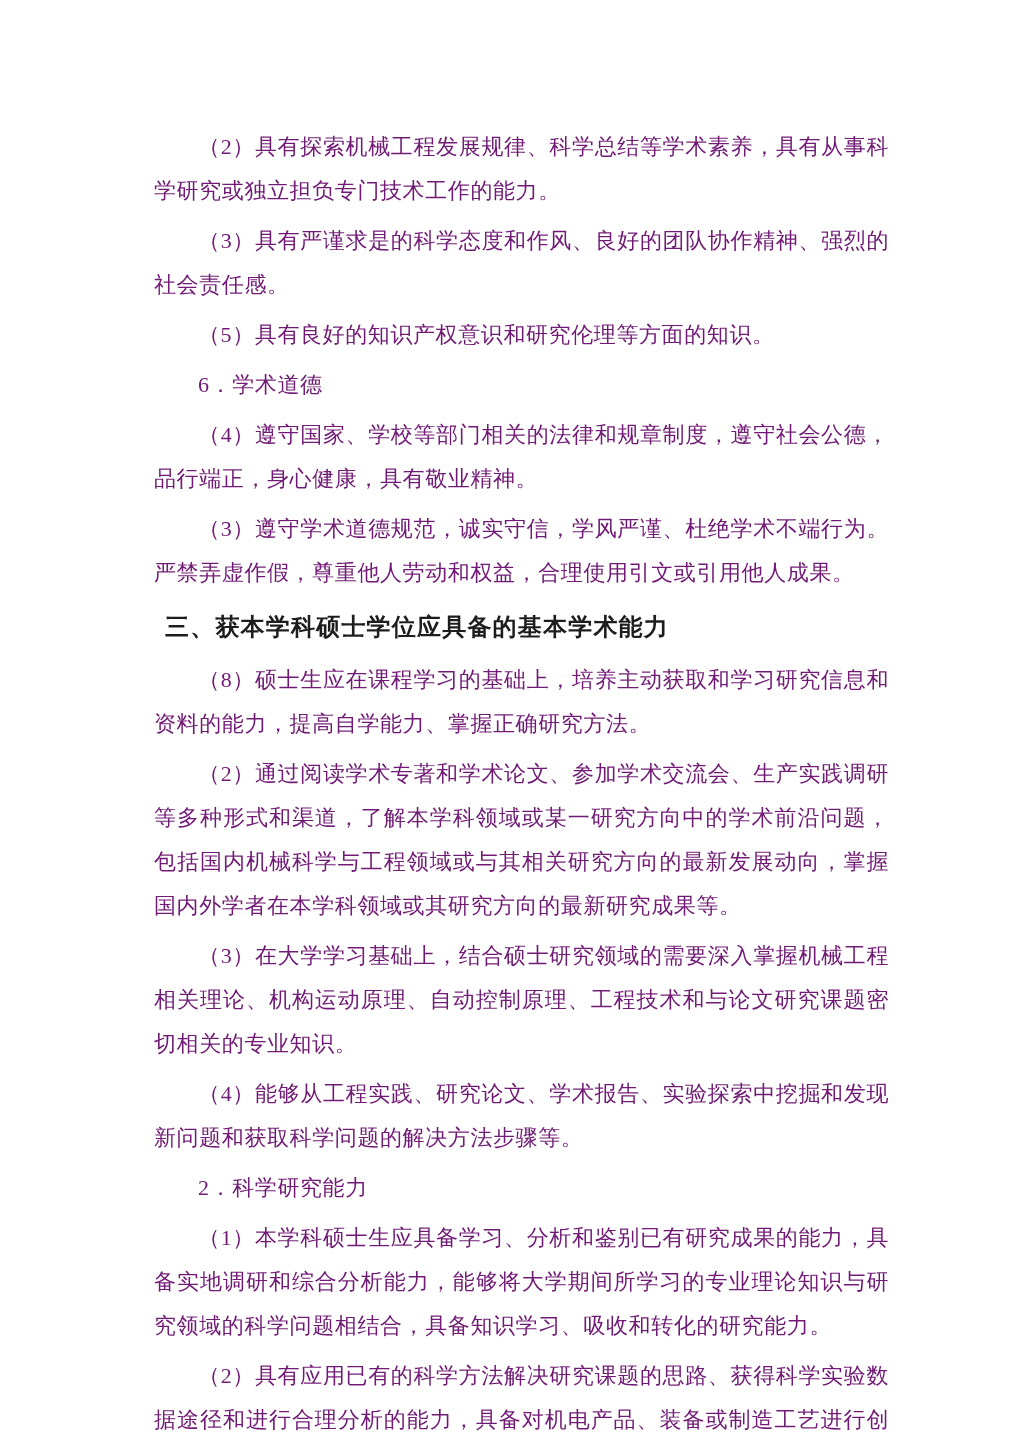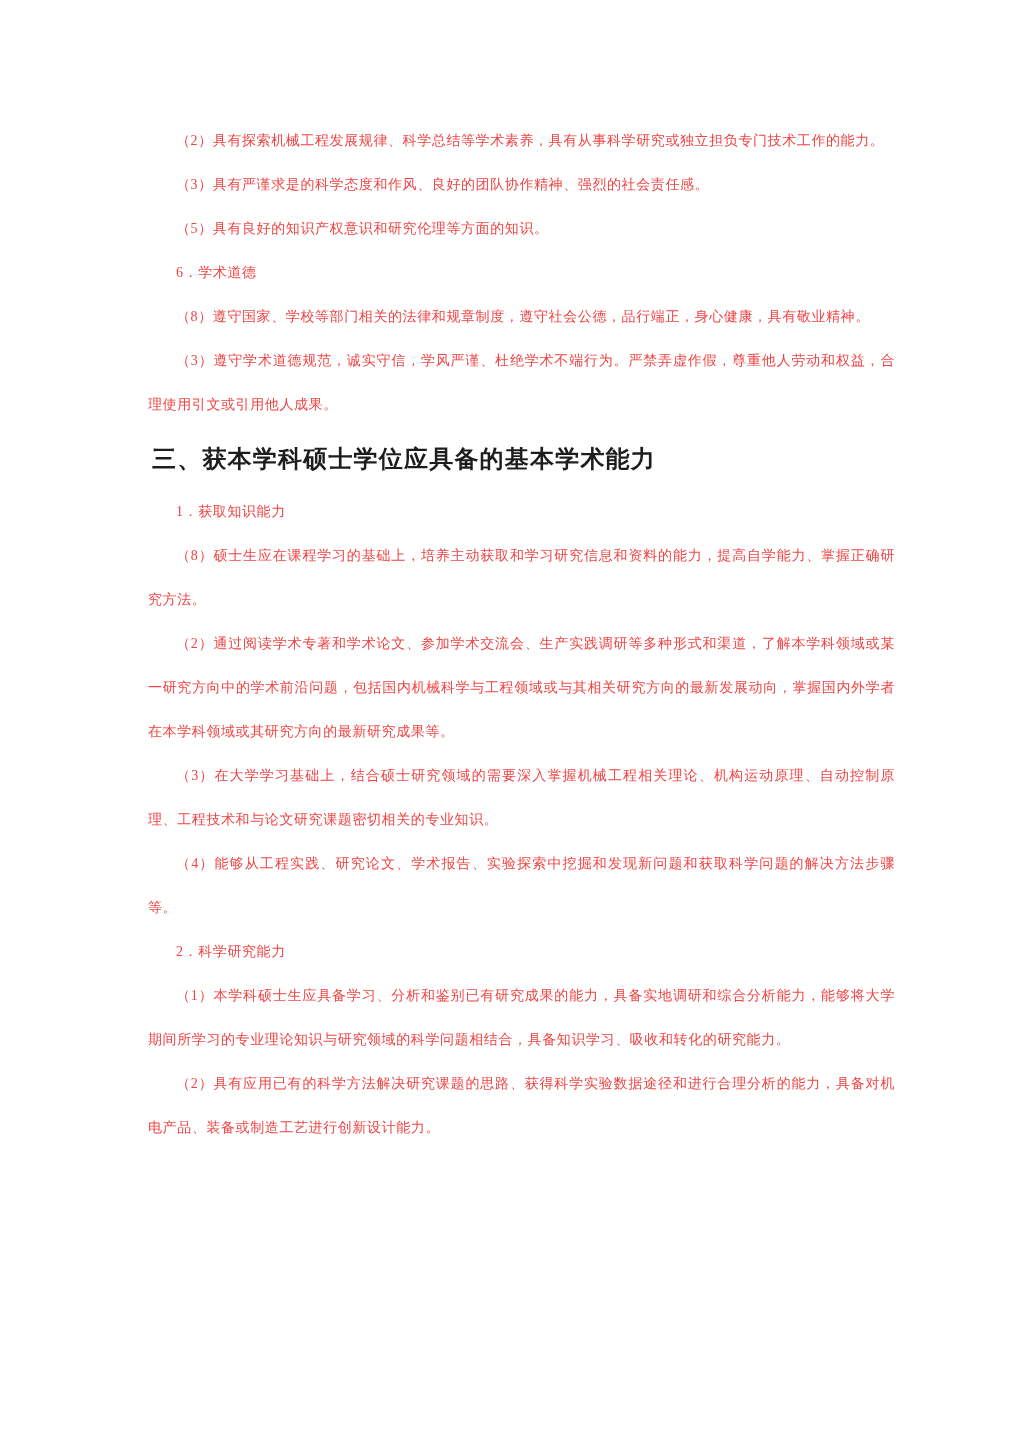--- a/index.html
+++ b/index.html
@@ -14,53 +14,52 @@
     background: #ffffff;
     overflow: hidden;
     box-sizing: border-box;
     padding: 119px 129px 0 148px;
     font-family: "Liberation Serif", "DejaVu Serif", serif;
   }
   .content {
     width: 747px;
   }
   p.body-par {
-    margin: 0;
-    font-size: 14px;
+    margin: 6px;
+    font-size: 22px;
     letter-spacing: 0.6px;
     line-height: 44px;
-    color: #ef4444;
+    color: #701a75;
     text-align: justify;
     text-indent: 2em;
   }
   h2.section-heading {
-    margin: 11px 0 10px 4px;
+    margin: 11px 0 10px 17px;
     font-family: "Liberation Sans", "DejaVu Sans", sans-serif;
     font-weight: 700;
     font-size: 24px;
     letter-spacing: 1.2px;
     line-height: 42px;
     color: #1d1d1d;
     text-indent: 0;
     text-align: left;
   }
 </style>
 </head>
 <body>
 
 <div class="page">
   <div class="content">
     <p class="body-par">（2）具有探索机械工程发展规律、科学总结等学术素养，具有从事科学研究或独立担负专门技术工作的能力。</p>
     <p class="body-par">（3）具有严谨求是的科学态度和作风、良好的团队协作精神、强烈的社会责任感。</p>
     <p class="body-par">（5）具有良好的知识产权意识和研究伦理等方面的知识。</p>
     <p class="body-par">6．学术道德</p>
-    <p class="body-par">（8）遵守国家、学校等部门相关的法律和规章制度，遵守社会公德，品行端正，身心健康，具有敬业精神。</p>
+    <p class="body-par">（4）遵守国家、学校等部门相关的法律和规章制度，遵守社会公德，品行端正，身心健康，具有敬业精神。</p>
     <p class="body-par">（3）遵守学术道德规范，诚实守信，学风严谨、杜绝学术不端行为。严禁弄虚作假，尊重他人劳动和权益，合理使用引文或引用他人成果。</p>
     <h2 class="section-heading">三、获本学科硕士学位应具备的基本学术能力</h2>
-    <p class="body-par">1．获取知识能力</p>
     <p class="body-par">（8）硕士生应在课程学习的基础上，培养主动获取和学习研究信息和资料的能力，提高自学能力、掌握正确研究方法。</p>
     <p class="body-par">（2）通过阅读学术专著和学术论文、参加学术交流会、生产实践调研等多种形式和渠道，了解本学科领域或某一研究方向中的学术前沿问题，包括国内机械科学与工程领域或与其相关研究方向的最新发展动向，掌握国内外学者在本学科领域或其研究方向的最新研究成果等。</p>
     <p class="body-par">（3）在大学学习基础上，结合硕士研究领域的需要深入掌握机械工程相关理论、机构运动原理、自动控制原理、工程技术和与论文研究课题密切相关的专业知识。</p>
     <p class="body-par">（4）能够从工程实践、研究论文、学术报告、实验探索中挖掘和发现新问题和获取科学问题的解决方法步骤等。</p>
     <p class="body-par">2．科学研究能力</p>
     <p class="body-par">（1）本学科硕士生应具备学习、分析和鉴别已有研究成果的能力，具备实地调研和综合分析能力，能够将大学期间所学习的专业理论知识与研究领域的科学问题相结合，具备知识学习、吸收和转化的研究能力。</p>
     <p class="body-par">（2）具有应用已有的科学方法解决研究课题的思路、获得科学实验数据途径和进行合理分析的能力，具备对机电产品、装备或制造工艺进行创新设计能力。</p>
   </div>
 </div>
 

